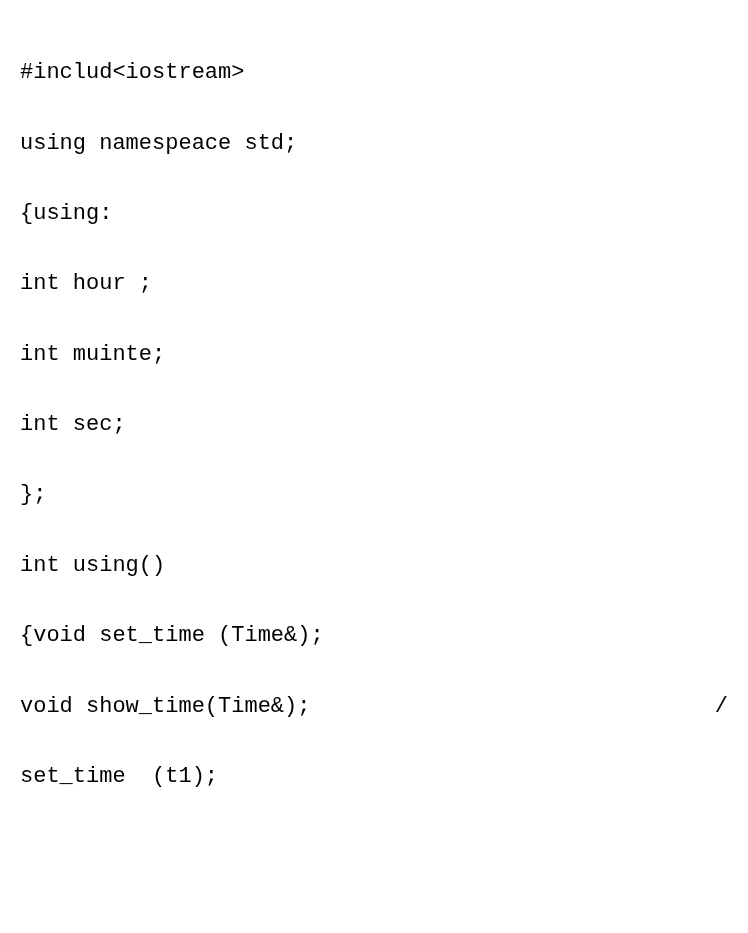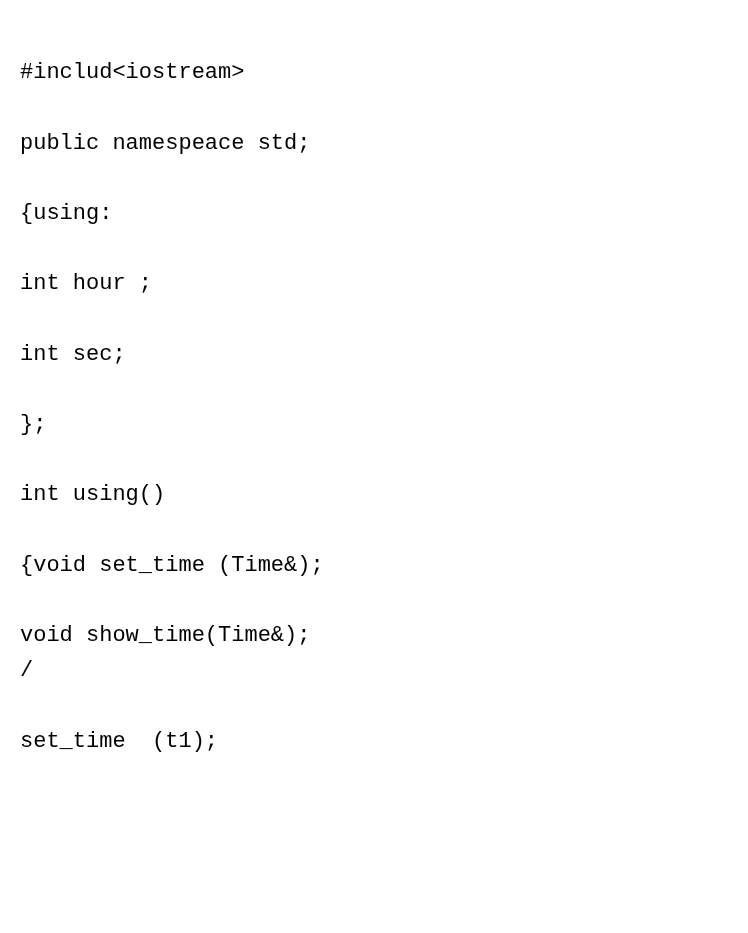--- a/index.html
+++ b/index.html
@@ -23,31 +23,31 @@
     }
     .line {
       display: block;
       min-height: 1.6em;
       font-family: Liberation Mono, monospace;
     }
     .line-with-slash {
       display: flex;
       justify-content: space-between;
       width: 100%;
-      flex-direction: column;
     }
   </style>
 </head>
 <body>
 
 <div class="code-container">
 <span class="line">#includ&lt;iostream&gt;</span>
-<span class="line">public namespeace std;</span>
+<span class="line">using namespeace std;</span>
 <span class="line">{using:</span>
 <span class="line">int hour ;</span>
+<span class="line">int muinte;</span>
 <span class="line">int sec;</span>
 <span class="line">};</span>
 <span class="line">int using()</span>
 <span class="line">{void set_time (Time&amp;);</span>
 <span class="line line-with-slash"><span>void show_time(Time&amp;);</span><span>/</span></span>
 <span class="line">set_time  (t1);</span>
 
 
 
 

